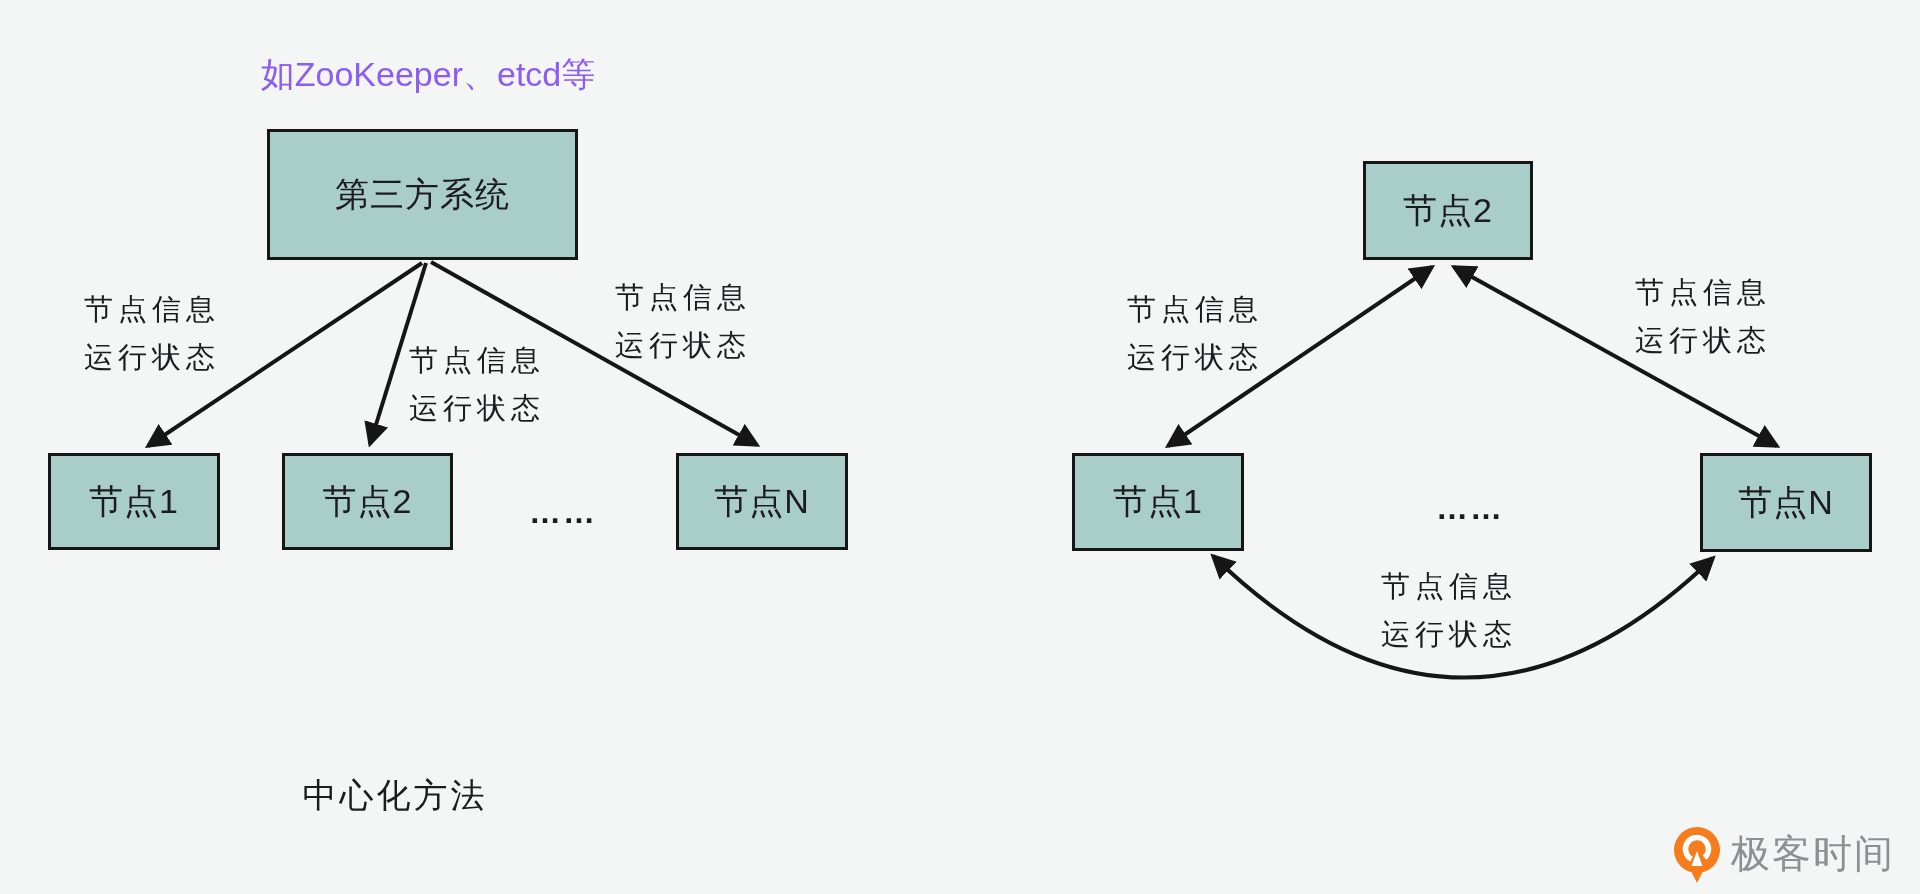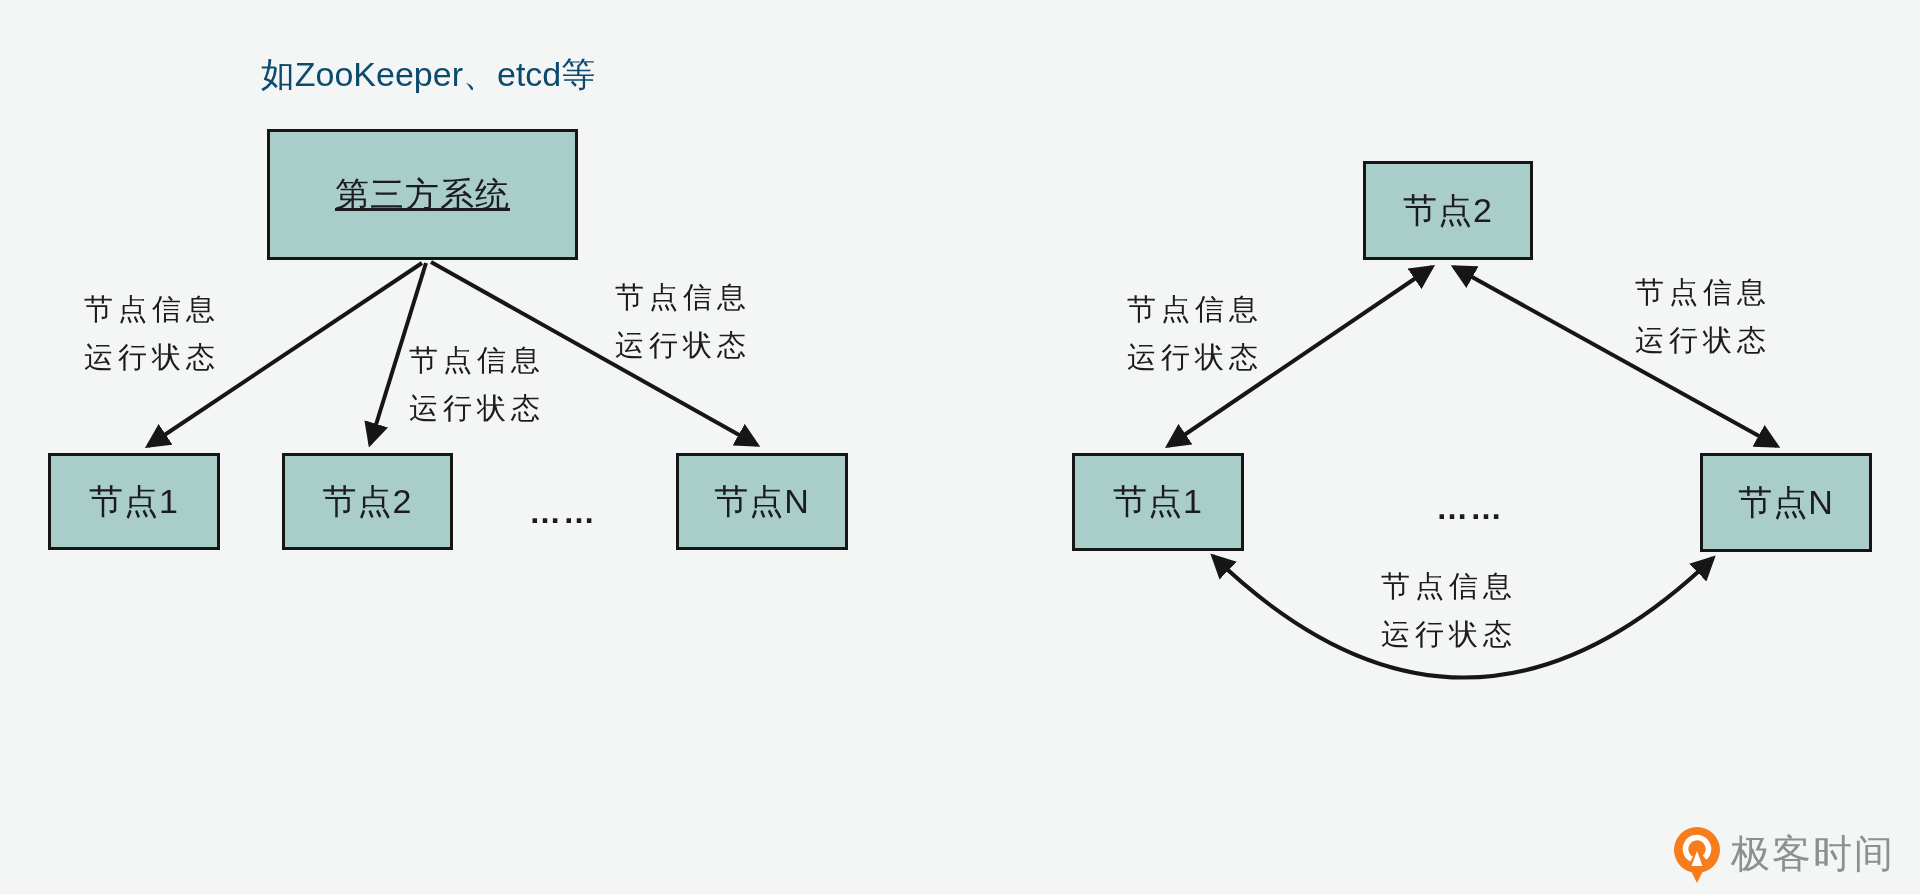--- a/index.html
+++ b/index.html
@@ -23,21 +23,21 @@
     border:3px solid #161616;
     box-sizing:border-box;
     display:flex;align-items:center;justify-content:center;
     font-size:34px;
     color:#1c1c1e;
     letter-spacing:1px;
   }
   .note{
     position:absolute;
     font-size:34px;
-    color:#0c4a6e;
+    color:#8b5cf6;
     text-align:center;
     white-space:nowrap;
   }
   .edge-label{
     position:absolute;
     font-size:29px;
     line-height:48px;
     letter-spacing:5px;
     text-align:center;
     color:#1c1c1e;
@@ -89,21 +89,21 @@
       <path d="M426,263 L370,444" marker-end="url(#ah)"></path>
       <path d="M431,262 L757,445" marker-end="url(#ah)"></path>
       <path d="M1168,446 L1432,267" marker-start="url(#ah)" marker-end="url(#ah)"></path>
       <path d="M1454,267 L1777,446" marker-start="url(#ah)" marker-end="url(#ah)"></path>
       <path d="M1213,556 Q1463,798 1713,558" marker-start="url(#ah)" marker-end="url(#ah)"></path>
     </g>
   </svg>
 
   <div class="note" style="left:243px;top:52px;width:370px;">如ZooKeeper、etcd等</div>
 
-  <div class="node-box" style="left:267px;top:129px;width:311px;height:131px;text-decoration:underline;">第三方系统</div>
+  <div class="node-box" style="left:267px;top:129px;width:311px;height:131px;">第三方系统</div>
 
   <div class="edge-label" style="left:77px;top:285px;width:150px;">
     <span>节点信息</span>
     <span>运行状态</span>
   </div>
 
   <div class="edge-label" style="left:402px;top:336px;width:150px;">
     <span>节点信息</span>
     <span>运行状态</span>
   </div>
@@ -114,20 +114,21 @@
   </div>
 
   <div class="node-box" style="left:48px;top:453px;width:172px;height:97px;">节点1</div>
 
   <div class="node-box" style="left:282px;top:453px;width:171px;height:97px;">节点2</div>
 
   <div class="ellipsis" style="left:513px;top:494px;width:100px;">……</div>
 
   <div class="node-box" style="left:676px;top:453px;width:172px;height:97px;">节点N</div>
 
+  <div class="caption" style="left:295px;top:773px;width:200px;">中心化方法</div>
 
   <div class="node-box" style="left:1363px;top:161px;width:170px;height:99px;">节点2</div>
 
   <div class="edge-label" style="left:1120px;top:285px;width:150px;">
     <span>节点信息</span>
     <span>运行状态</span>
   </div>
 
   <div class="edge-label" style="left:1628px;top:268px;width:150px;">
     <span>节点信息</span>

